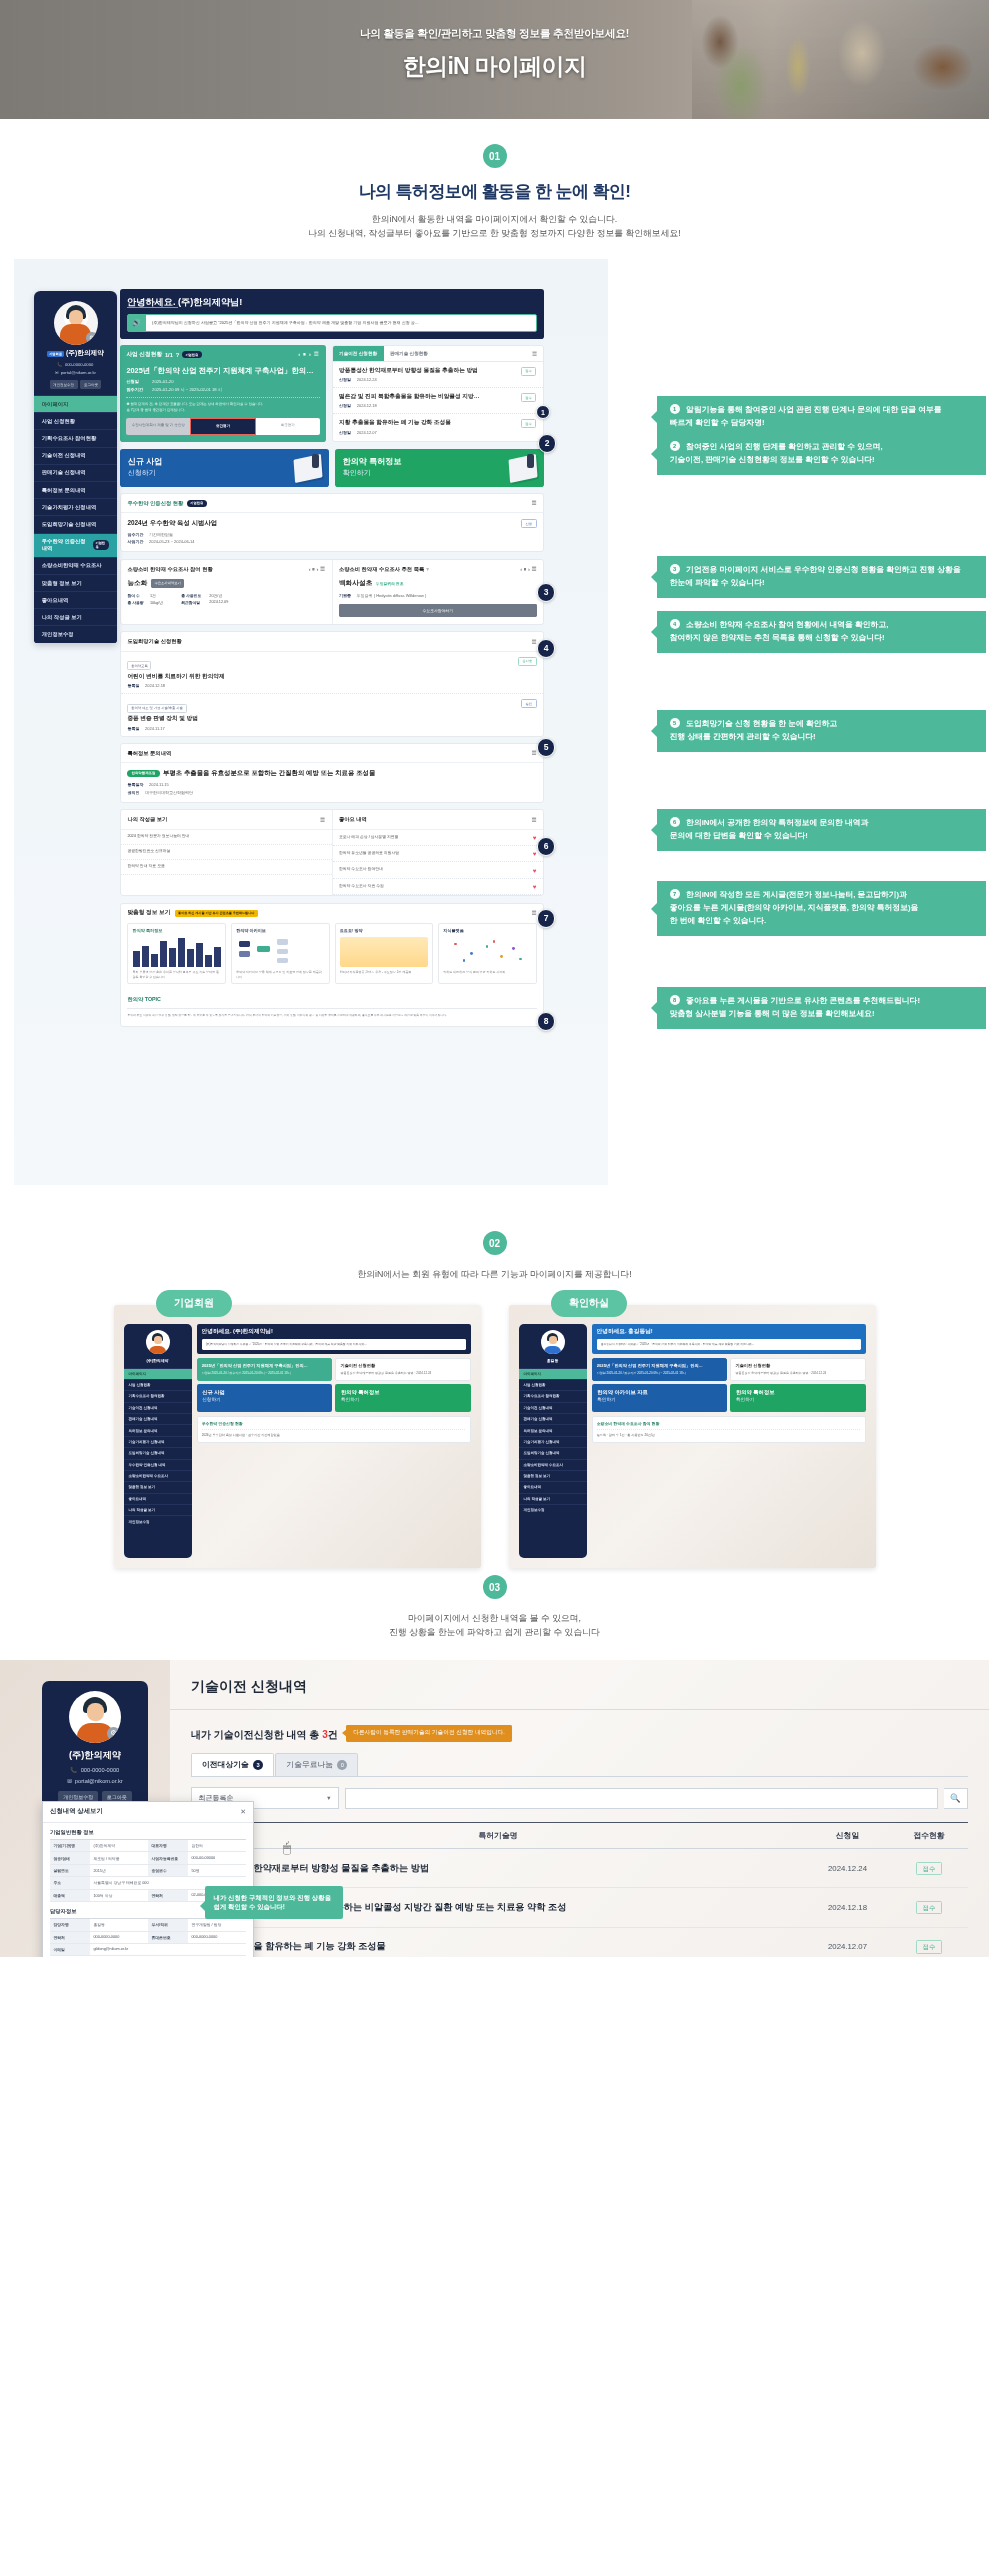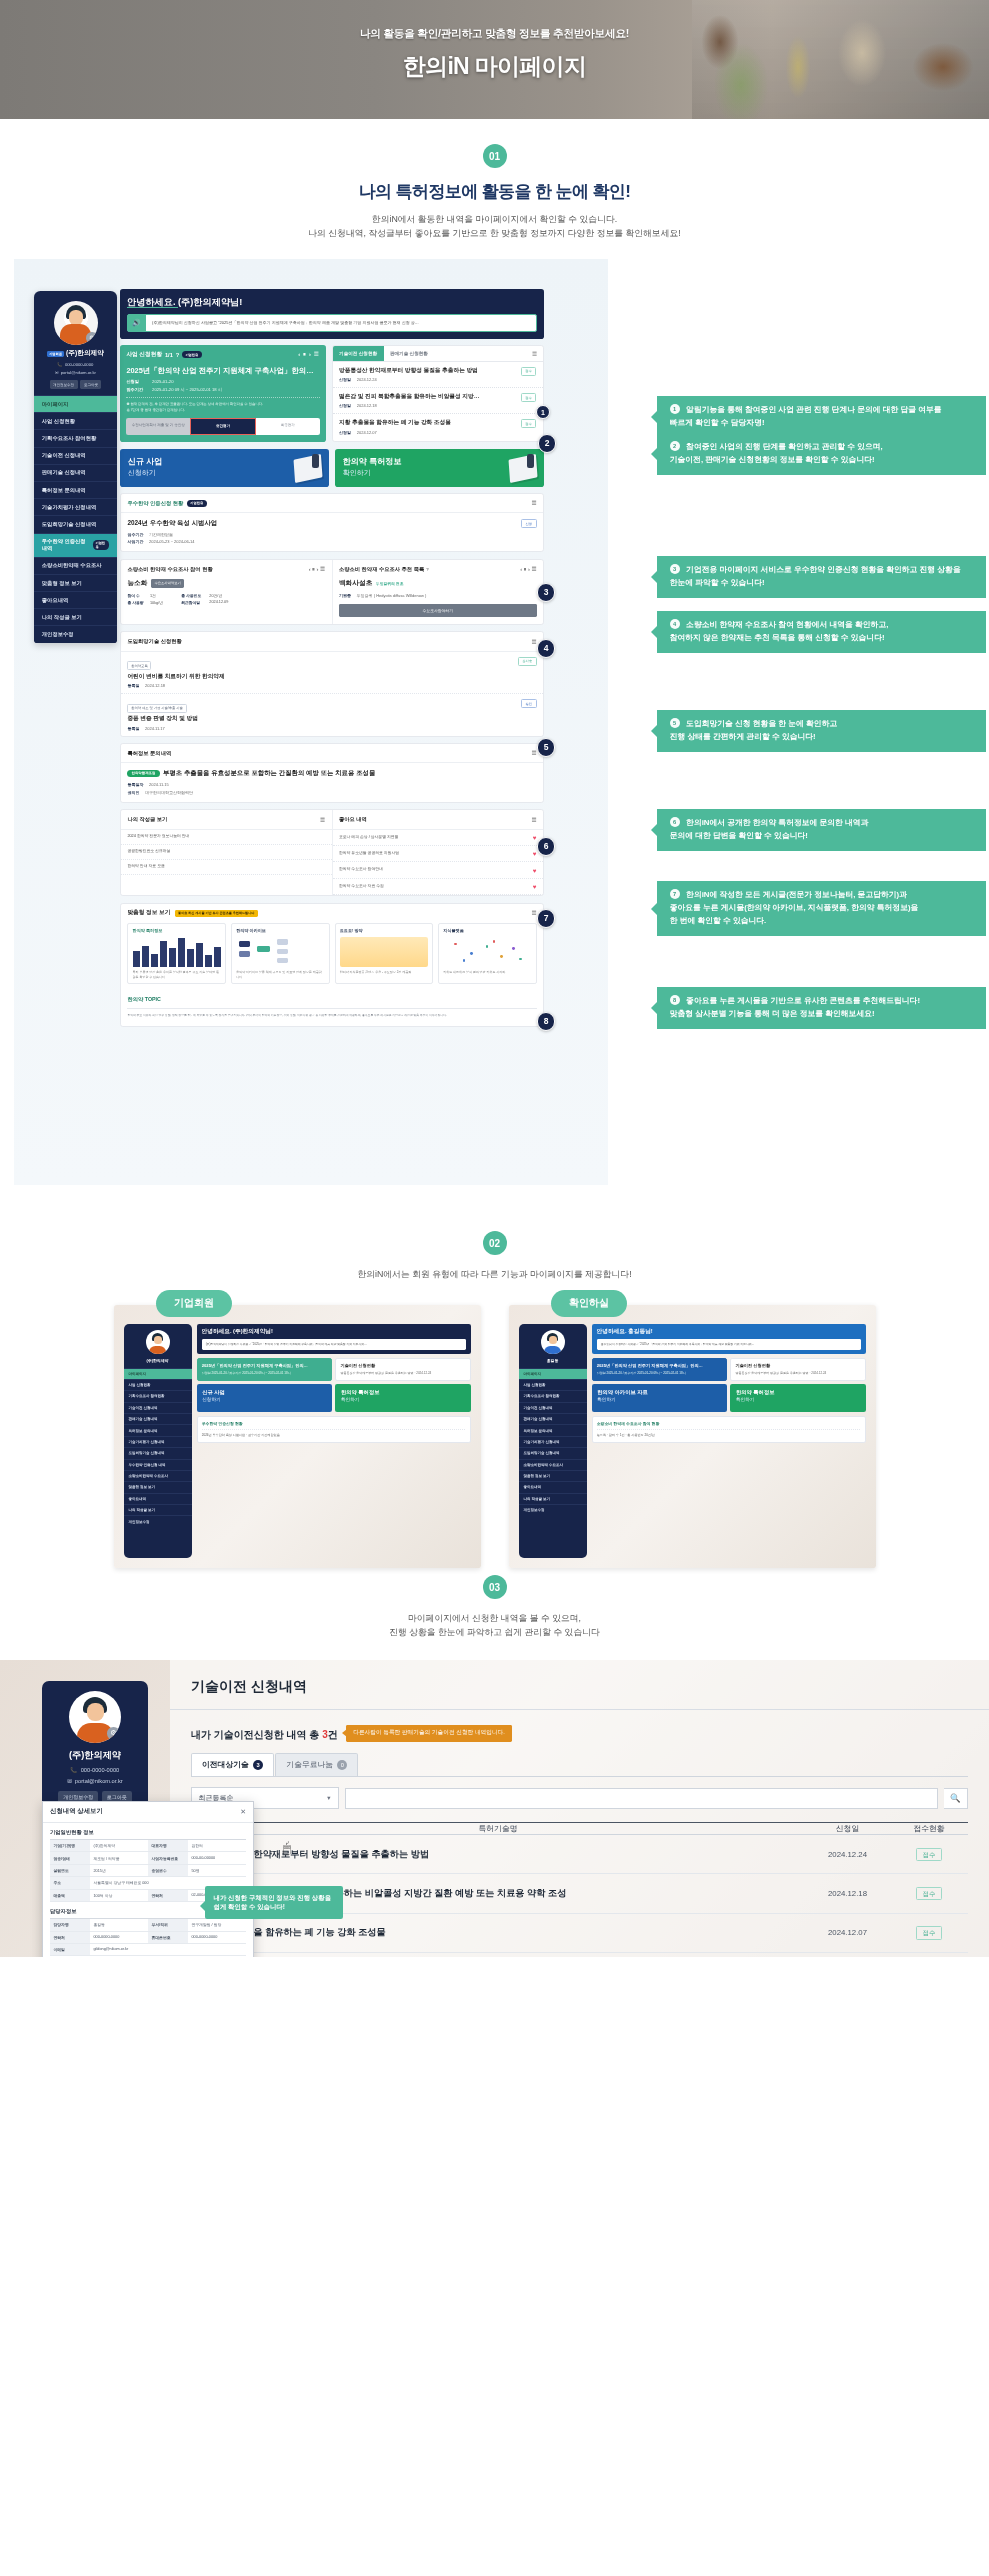--- a/index.html
+++ b/index.html
@@ -277,21 +277,21 @@
   .s3-tabs { display:flex; gap:1.4px; margin: 11.3px 21px 0; }
   .s3-tab { border:0.7px solid #cfd5dd; border-bottom:none; background:#e8ebef; padding:5.7px 10px; font-size:7.8px; color:#4b5563; border-radius:2.1px 2.1px 0 0; display:flex; align-items:center; gap:4.2px;}
   .s3-tab.on { background:#fff; color:#1f2937; font-weight:700;}
   .s3-cnt { background:#17244a; color:#fff; font-size:5.7px; width:10px;height:10px;border-radius:50%;display:flex;align-items:center;justify-content:center;}
   .s3-cnt.gray { background:#9aa2ad; }
   .s3-bar { margin: 0 21px; border-top:0.7px solid #cfd5dd; padding: 10px 0; display:flex; gap:5.7px; align-items:center;}
   .s3-sel { width: 148px; border:0.7px solid #cfd5dd; background:#fff; font-size:7px; padding:5px 6.4px; color:#374151; display:flex; align-items:center;}
   .s3-sel .ch { margin-left:auto; font-size:5.7px; color:#6b7280;}
   .s3-inp { flex:1; border:0.7px solid #cfd5dd; background:#fff; height:21px; display:flex; align-items:center;}
   .s3-btn2 { width:24px;height:21px; border:0.7px solid #cfd5dd; border-left:none; background:#fff; display:flex;align-items:center;justify-content:center; font-size:8.5px; color:#374151;}
-  .s3-thead { display:flex; border-top:1.4px solid #4b5563; border-bottom:0.7px solid #cfd5dd; margin: 2.8px 21px 0; padding:0 0; font-size:7.8px; color:#374151; font-weight:400;}
+  .s3-thead { display:flex; border-top:1.4px solid #4b5563; border-bottom:0.7px solid #cfd5dd; margin: 2.8px 21px 0; padding:7px 0; font-size:7.8px; color:#374151; font-weight:700;}
   .s3-thead .c1{flex:1; text-align:center;} .s3-thead .c2{width:85px;text-align:center;} .s3-thead .c3{width:78px;text-align:center;}
   .s3-trow { display:flex; align-items:center; margin: 0 21px; padding: 12.7px 0; border-bottom:0.7px solid #e3e7ec; font-size:9.2px;}
   .s3-trow .c1{flex:1; font-weight:700; color:#1f2937; padding-left:14px;}
   .s3-trow .c2{width:85px;text-align:center;color:#4b5563; font-size:7.8px;}
   .s3-trow .c3{width:78px;text-align:center;}
   .s3-pill { border:0.7px solid #9fd9c8; color:#3fae90; font-size:6.4px; padding:2.1px 5.7px; border-radius:1.4px;}
   .cursor { position:absolute; width:12.7px;height:17px; color:#111; font-size:13.4px; }
 
   
   .dlg {

